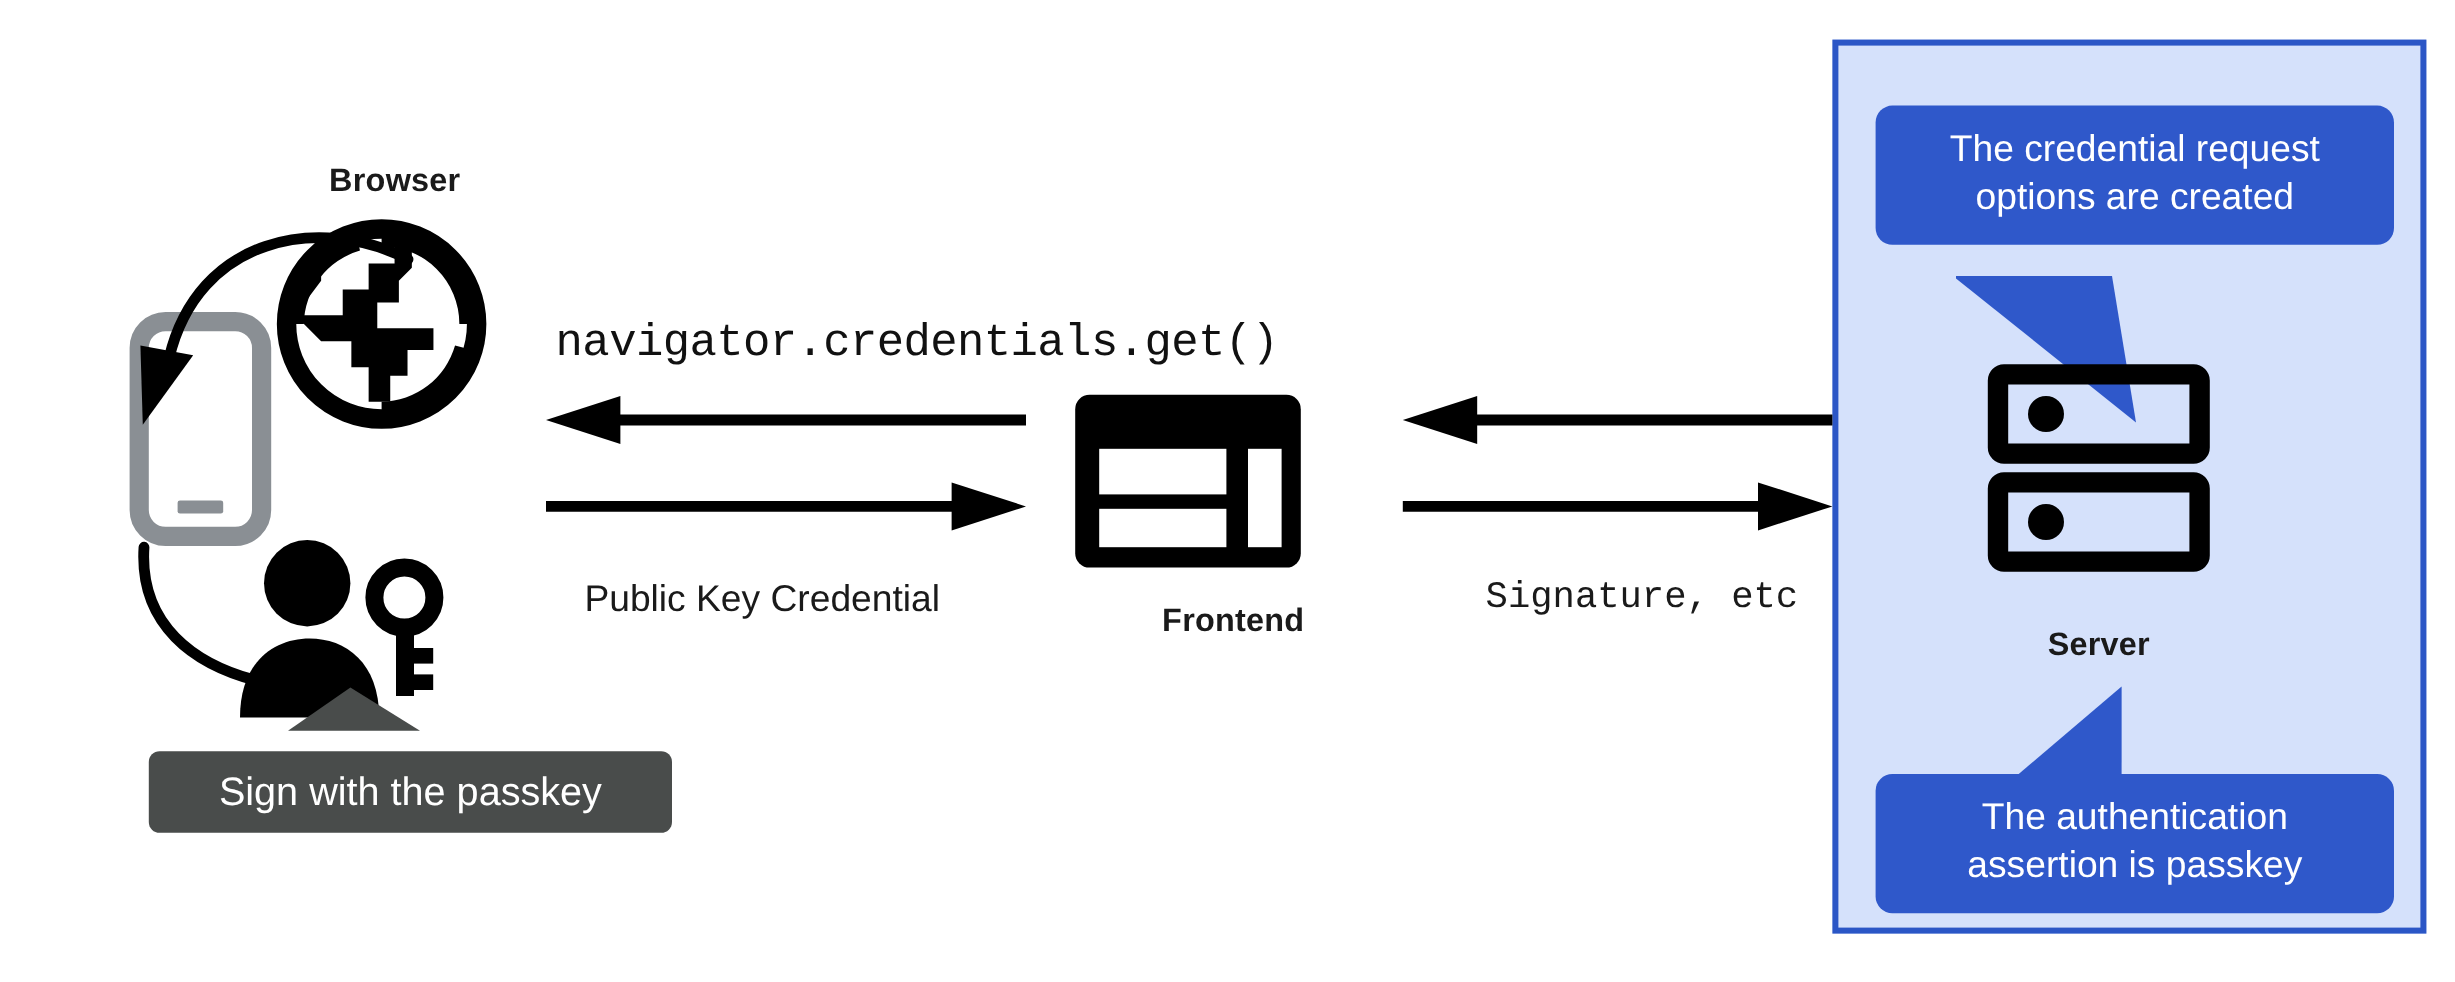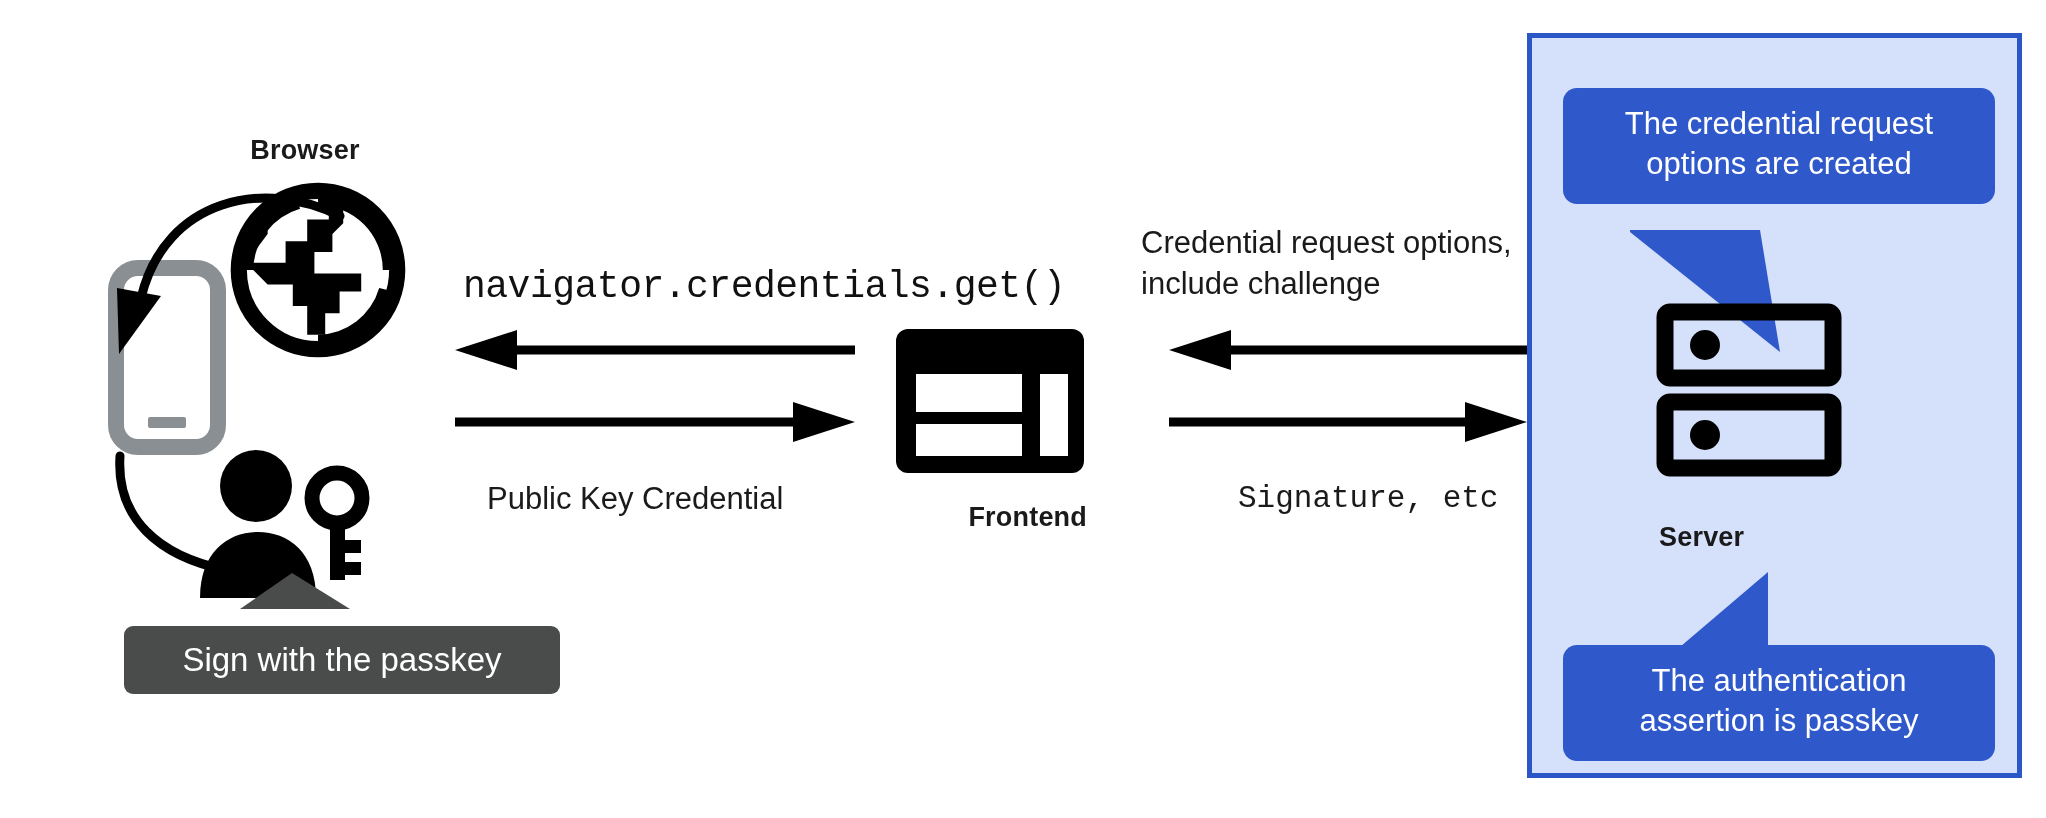--- a/index.html
+++ b/index.html
@@ -96,30 +96,30 @@
   <div class="abs callout" style="left:1563px; top:88px; width:432px; height:116px;">The credential request
 options are created</div>
 
   <svg class="abs" style="left:1659px; top:306px;" width="180" height="168" viewBox="0 0 180 168">
     <rect x="6" y="6" width="168" height="66" rx="5" fill="none" stroke="#000" stroke-width="17"></rect>
     <circle cx="46" cy="39" r="15" fill="#000"></circle>
     <rect x="6" y="96" width="168" height="66" rx="5" fill="none" stroke="#000" stroke-width="17"></rect>
     <circle cx="46" cy="129" r="15" fill="#000"></circle>
   </svg>
 
-  <div class="abs lbl lbl-bold" style="left:1659px; top:520px; width:180px; ">Server</div>
+  <div class="abs lbl lbl-bold" style="left:1659px; top:520px; width:180px; text-align:center;">Server</div>
 
   <svg class="abs" style="left:1620px; top:572px;" width="200" height="128">
     <polygon points="148,0 148,126 0,126" fill="#2f58ca"></polygon>
   </svg>
 
   <div class="abs callout" style="left:1563px; top:645px; width:432px; height:116px;">The authentication
 assertion is passkey</div>
 
-  <div class="abs lbl lbl-bold" style="left:190px; top:133px; width:230px; text-align:center;">Browser</div>
+  <div class="abs lbl lbl-bold" style="left:214px; top:133px; width:230px; text-align:center;">Browser</div>
 
   <svg class="abs" style="left:228px; top:180px;" width="180" height="180" viewBox="0 0 100 100">
     <circle cx="50" cy="50" r="44" fill="none" stroke="#000" stroke-width="9"></circle>
     <path d="M10 46 L32 46 L32 34 L44 34 L44 22 L56 22 L56 14 L64 14 L64 24 L58 30 L58 40 L48 40 L48 52
              L74 52 L74 62 L62 62 L62 74 L54 74 L54 86 L44 86 L44 70 L36 70 L36 58 L22 58 Z" fill="#000"></path>
     <path d="M10 46 A40 40 0 0 1 22 22 L22 30 Z" fill="#000"></path>
     <path d="M50 6 A44 44 0 0 1 94 50 L86 50 A36 36 0 0 0 50 14 Z" fill="#000"></path>
     <path d="M6 50 A44 44 0 0 1 38 7.5 L40 16 A36 36 0 0 0 14 50 Z" fill="#000"></path>
     <path d="M50 94 A44 44 0 0 0 92 62 L84 60 A36 36 0 0 1 50 86 Z" fill="#000"></path>
   </svg>
@@ -169,22 +169,20 @@
     <polygon points="0,20 62,0 62,40" fill="#000"></polygon>
   </svg>
 
   <svg class="abs" style="left:455px; top:402px;" width="400" height="40">
     <line x1="0" y1="20" x2="342" y2="20" stroke="#000" stroke-width="9"></line>
     <polygon points="400,20 338,0 338,40" fill="#000"></polygon>
   </svg>
 
   <div class="abs lbl" style="left:487px; top:478px;">Public Key Credential</div>
 
-  <div class="abs lbl" style="left:1141px; top:222px; width:400px;">Credential request options,
-include challenge</div>
 
   <svg class="abs" style="left:1169px; top:330px;" width="358" height="40">
     <line x1="58" y1="20" x2="358" y2="20" stroke="#000" stroke-width="9"></line>
     <polygon points="0,20 62,0 62,40" fill="#000"></polygon>
   </svg>
 
   <svg class="abs" style="left:1169px; top:402px;" width="358" height="40">
     <line x1="0" y1="20" x2="300" y2="20" stroke="#000" stroke-width="9"></line>
     <polygon points="358,20 296,0 296,40" fill="#000"></polygon>
   </svg>

